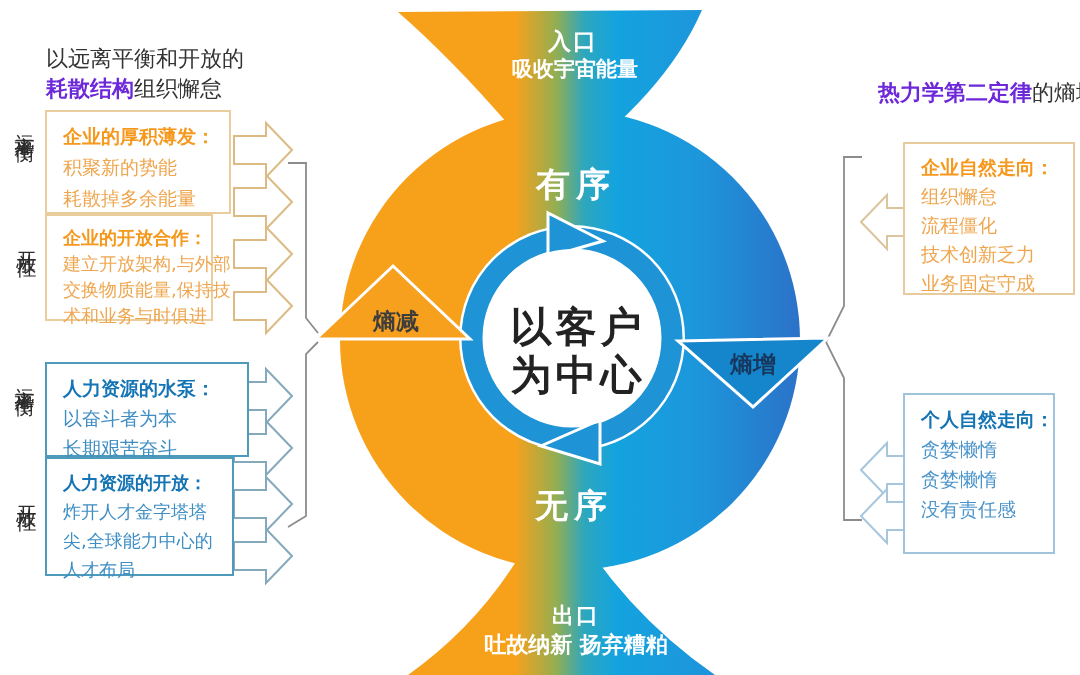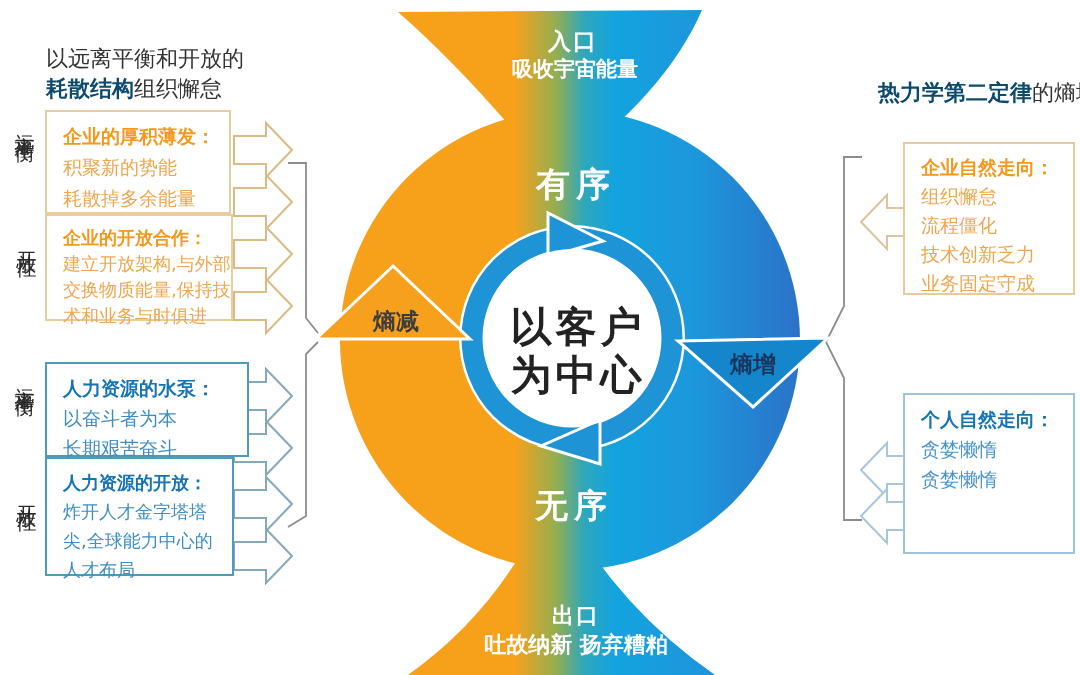--- a/index.html
+++ b/index.html
@@ -2,42 +2,42 @@
 <html><head>
 <meta charset="utf-8">
 <style>
   html,body{margin:0;padding:0;}
   body{font-family:"DejaVu Sans","Liberation Sans",sans-serif;background:#fff;}
   .stage{position:relative;width:1080px;height:675px;background:#ffffff;overflow:hidden;}
   .stage svg{position:absolute;left:0;top:0;}
   svg text{font-family:"DejaVu Sans","Liberation Sans",sans-serif;}
 
   .caption{position:absolute;color:#333;font-size:22px;line-height:30px;white-space:nowrap;}
-  .caption b{color:#0c4a6e;}
+  .caption b{color:#6d28d9;}
   .caption-tl{left:46px;top:44px;}
   .caption-tr{left:878px;top:78px;width:202px;overflow:hidden;}
 
   .vlabel{position:absolute;writing-mode:vertical-rl;text-orientation:upright;
           font-size:20px;letter-spacing:3px;color:#2b2b2b;font-weight:500;}
 
   .box{position:absolute;background:#fff;box-sizing:border-box;border:2px solid #ccc;
        padding:9px 12px 0 16px;font-size:19px;white-space:nowrap;}
   .box .heading{font-weight:bold;}
   .theme-orange{border-color:#EACD9C;}
   .theme-orange .heading{color:#F5981C;}
   .theme-orange .line{color:#EFA64F;}
   .theme-blue{border-color:#4E9ABA;}
   .theme-blue .heading{color:#1474B4;}
   .theme-blue .line{color:#3E8EC4;}
   .lbox1{left:45px;top:110px;width:186px;height:104px;line-height:31px;}
-  .lbox2{left:45px;top:214px;width:188px;height:107px;line-height:26px;font-size:18px;}
+  .lbox2{left:45px;top:214px;width:168px;height:107px;line-height:26px;font-size:18px;}
   .lbox3{left:45px;top:362px;width:204px;height:95px;line-height:30px;}
   .lbox4{left:45px;top:457px;width:189px;height:119px;line-height:29px;font-size:18px;}
   .rbox1{left:903px;top:142px;width:172px;height:153px;line-height:29px;border-color:#E7CB9C;}
-  .rbox2{left:903px;top:393px;width:172px;height:161px;line-height:30px;border-color:#9FC4DC;}
+  .rbox2{left:903px;top:393px;width:152px;height:161px;line-height:30px;border-color:#9FC4DC;}
   .rbox2 .line{color:#4A94CA;}
 </style>
 </head>
 <body>
 
 <div class="stage">
 
   <svg width="1080" height="675" viewBox="0 0 1080 675">
     <defs>
       <linearGradient id="flowGrad" gradientUnits="userSpaceOnUse" x1="340" y1="0" x2="800" y2="0">
@@ -144,15 +144,16 @@
     <div class="heading">企业自然走向：</div>
     <div class="line">组织懈怠</div>
     <div class="line">流程僵化</div>
     <div class="line">技术创新乏力</div>
     <div class="line">业务固定守成</div>
   </div>
   <div class="box theme-blue rbox2">
     <div class="heading">个人自然走向：</div>
     <div class="line">贪婪懒惰</div>
     <div class="line">贪婪懒惰</div>
+    <div class="line">没有责任感</div>
   </div>
 
 </div>
 
 </body></html>

